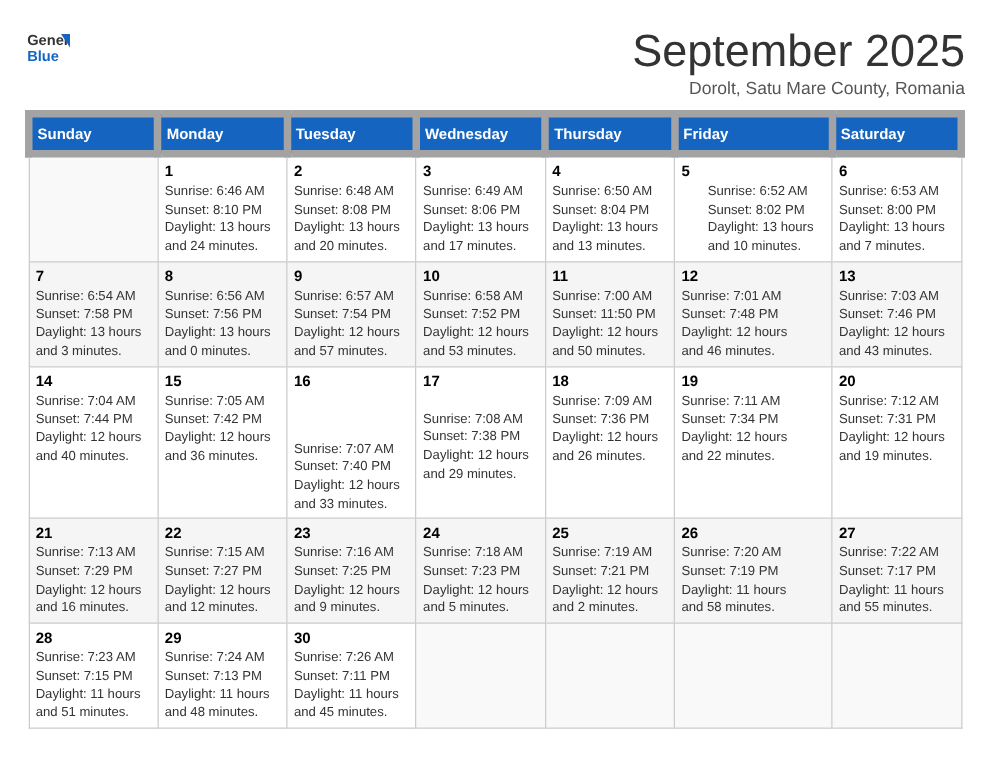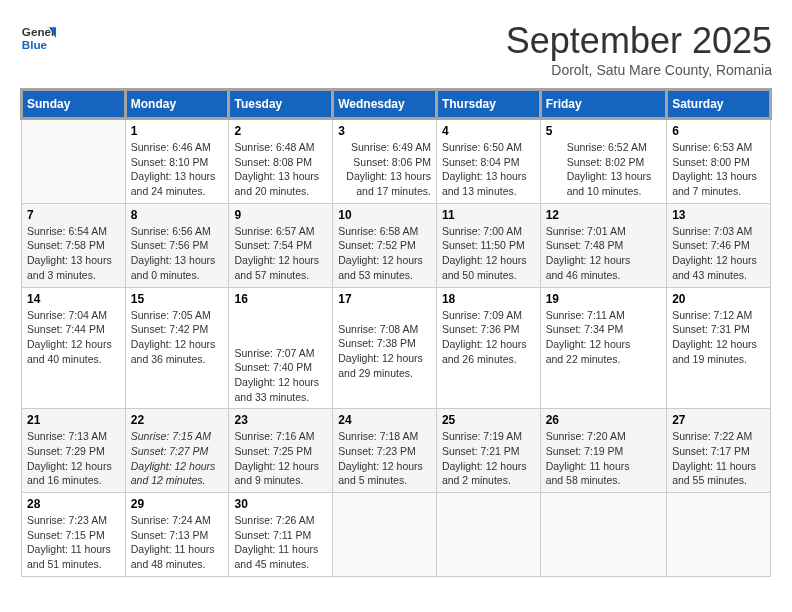--- a/index.html
+++ b/index.html
@@ -41,21 +41,21 @@
       width: 100%;
       border-collapse: collapse;
       font-size: 11px;
     }
     thead tr th {
       background-color: #1565c0;
       color: #fff;
       padding: 6px 4px;
       text-align: left;
       font-size: 12px;
-      border: 3px solid #a3a3a3;
+      border: 6px solid #a3a3a3;
     }
     tbody tr td {
       border: 1px solid #ccc;
       vertical-align: top;
       padding: 4px 5px;
       height: 80px;
       background: #fff;
     }
     tbody tr td.empty {
       background: #f9f9f9;
@@ -118,21 +118,21 @@
         </td>
         <td>
           <div class="day-number">2</div>
           <div class="day-info" style="white-space: pre-line;">Sunrise: 6:48 AM
 Sunset: 8:08 PM
 Daylight: 13 hours
 and 20 minutes.</div>
         </td>
         <td>
           <div class="day-number">3</div>
-          <div class="day-info" style="white-space: pre-line; text-align: right;">Sunrise: 6:49 AM
+          <div class="day-info" style="white-space: pre-line;">Sunrise: 6:49 AM
 Sunset: 8:06 PM
 Daylight: 13 hours
 and 17 minutes.</div>
         </td>
         <td>
           <div class="day-number">4</div>
           <div class="day-info" style="white-space: pre-line;">Sunrise: 6:50 AM
 Sunset: 8:04 PM
 Daylight: 13 hours
 and 13 minutes.</div>
@@ -257,21 +257,21 @@
       <tr>
         <td>
           <div class="day-number">21</div>
           <div class="day-info" style="white-space: pre-line;">Sunrise: 7:13 AM
 Sunset: 7:29 PM
 Daylight: 12 hours
 and 16 minutes.</div>
         </td>
         <td>
           <div class="day-number">22</div>
-          <div class="day-info" style="white-space: pre-line; font-style: italic;">Sunrise: 7:15 AM
+          <div class="day-info" style="white-space: pre-line;">Sunrise: 7:15 AM
 Sunset: 7:27 PM
 Daylight: 12 hours
 and 12 minutes.</div>
         </td>
         <td>
           <div class="day-number">23</div>
           <div class="day-info" style="white-space: pre-line;">Sunrise: 7:16 AM
 Sunset: 7:25 PM
 Daylight: 12 hours
 and 9 minutes.</div>

